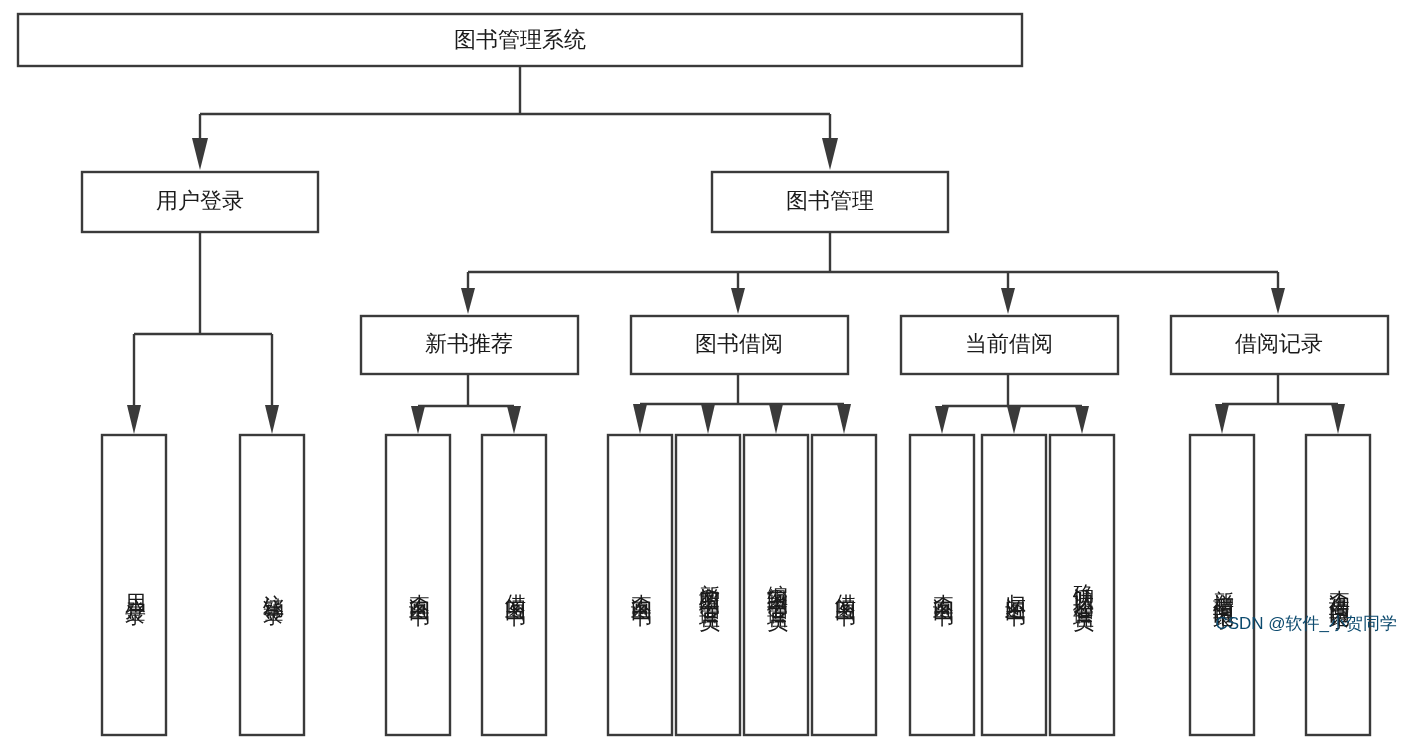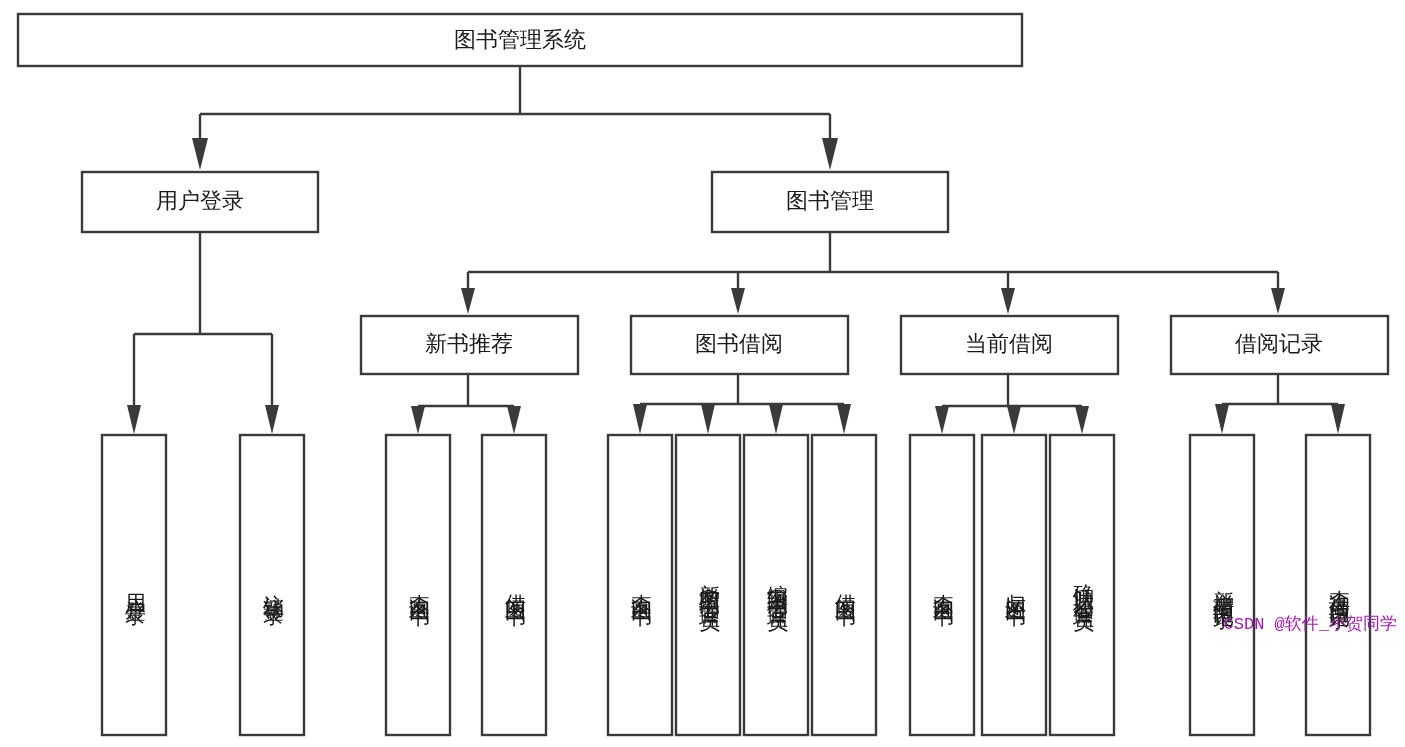--- a/index.html
+++ b/index.html
@@ -55,23 +55,23 @@
     text-anchor: middle;
     dominant-baseline: middle;
     writing-mode: tb;
     glyph-orientation-vertical: 0;
     letter-spacing: 4px;
   }
   .watermark {
     position: absolute;
     right: 8px;
     bottom: 6px;
-    font-family: Liberation Mono, monospace;
+    font-family: Liberation Sans, sans-serif;
     font-size: 17px;
-    color: #a21caf;
+    color: #0c4a6e;
     white-space: nowrap;
     user-select: none;
   }
 </style>
 </head>
 <body>
 
 <div id="diagram-root">
 
   <svg id="flow" viewBox="0 0 1405 747" xmlns="http://www.w3.org/2000/svg">

